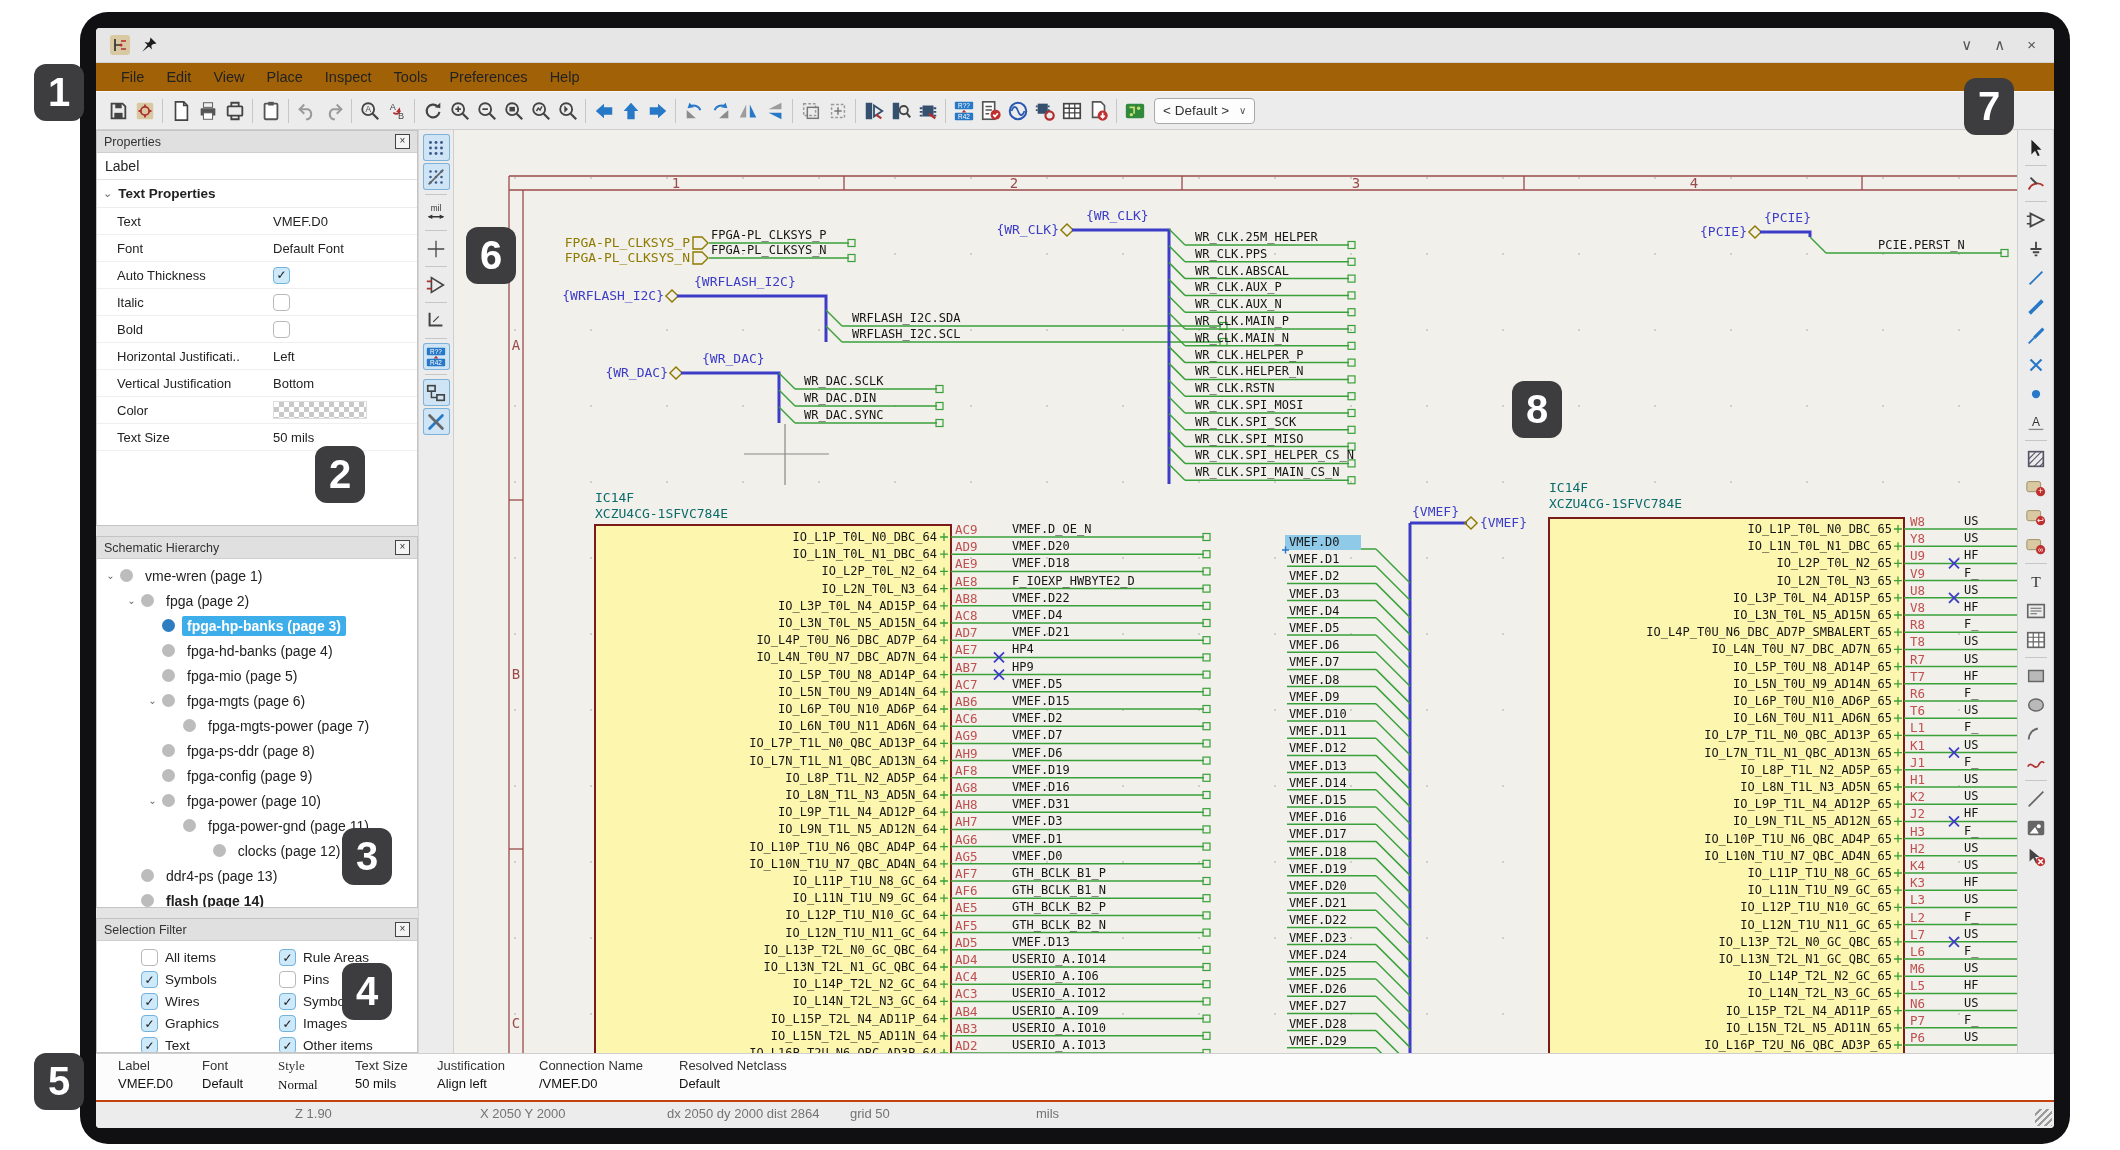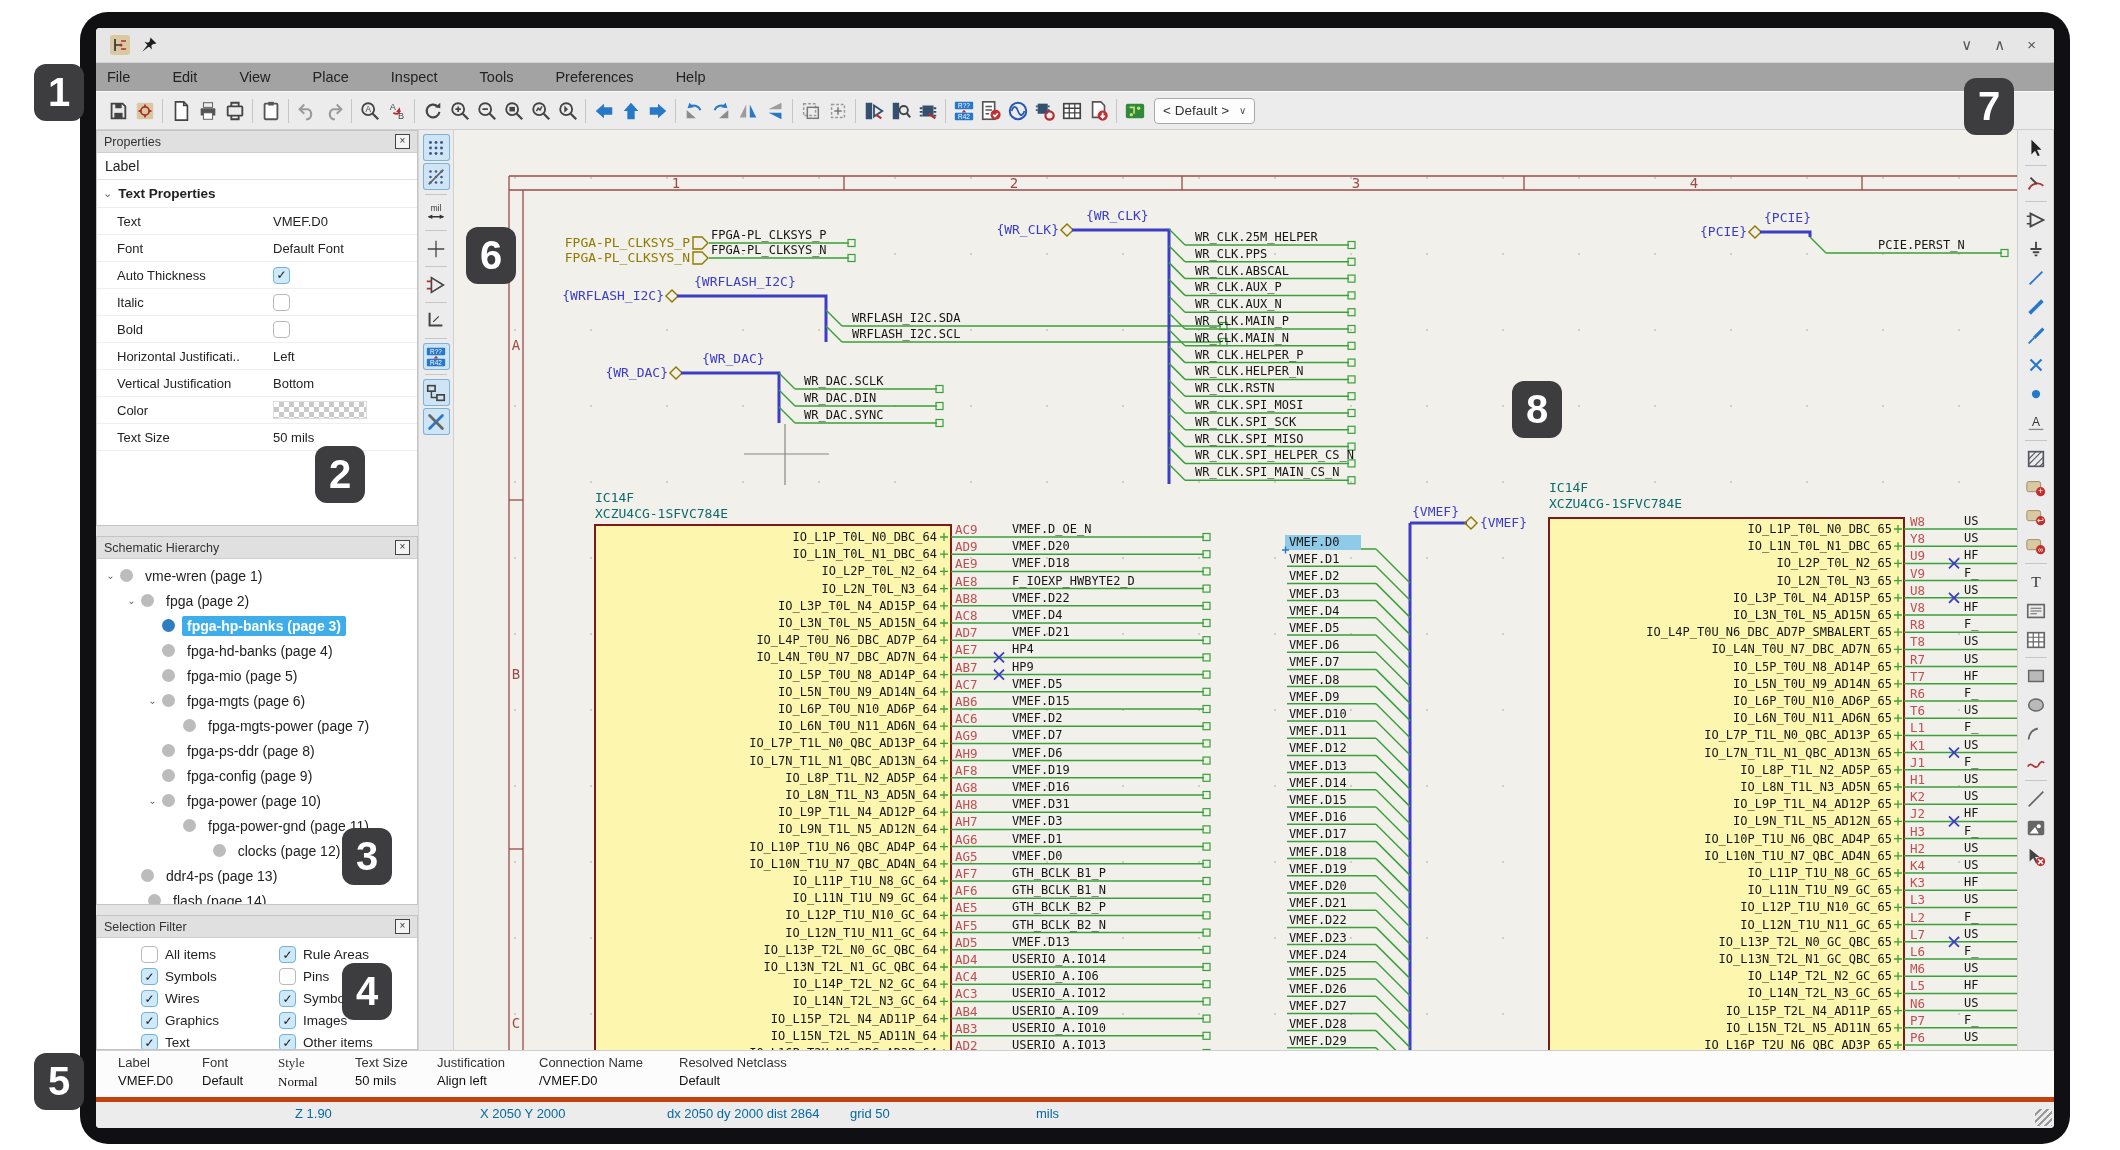--- a/index.html
+++ b/index.html
@@ -11,22 +11,22 @@
   
   .titlebar{height:34px;background:#e6e6e6;display:flex;align-items:center;position:relative;
     border-bottom:1px solid #d2d2d2;flex:0 0 auto;}
   .titlebar .appicon{width:24px;height:24px;margin-left:12px;}
   .titlebar .pinicon{width:18px;height:18px;margin-left:8px;}
   .title-text{position:absolute;left:0;right:0;text-align:center;font-size:15px;color:#3a3a3a;}
   .win-controls{margin-left:auto;display:flex;gap:22px;padding-right:18px;color:#555;
     font-size:15px;z-index:2;}
   .win-controls span{cursor:default;}
   
-  .menubar{height:28px;display:flex;align-items:center;gap:20px;padding-left:0;
-    background:#a3a3a3;flex:0 0 auto;font-size:14.5px;color:#222;}
+  .menubar{height:28px;display:flex;align-items:center;gap:0;padding-left:14px;
+    background:#a16207;flex:0 0 auto;font-size:14.5px;color:#222;}
   .menu-item{padding:3px 11px;border-radius:3px;}
   
   .toolbar{height:37px;display:flex;align-items:center;background:#ececec;
     border-top:1px solid #f8f8f8;border-bottom:1px solid #cfcfcf;padding-left:8px;flex:0 0 auto;}
   .icon24{width:27px;height:27px;display:flex;align-items:center;justify-content:center;
     border-radius:3px;flex:0 0 auto;}
   .icon24 svg{width:22px;height:22px;}
   .icon24.active{background:#cfe5f6;box-shadow:inset 0 0 0 1px #7fb2d9;}
   .tb-sep{width:1px;height:24px;background:#c6c6c6;margin:0 4px;flex:0 0 auto;}
   .variant-box{margin-left:6px;height:24px;background:#fdfdfd;border:1px solid #a9a9a9;
@@ -75,22 +75,22 @@
   .canvas{flex:1;position:relative;background:#f1f0ea;overflow:hidden;
     background-image:radial-gradient(#cfcec7 1px,transparent 1.3px);
     background-size:76px 76px;background-position:23px 10px;}
   .canvas svg{position:absolute;left:0;top:0;}
   
   .fieldsbar{height:46px;background:#fcfcfc;border-top:1px solid #cfcfcf;display:flex;
     padding-left:22px;flex:0 0 auto;}
   .sfield{display:flex;flex-direction:column;padding-top:4px;flex:0 0 auto;}
   .sfield .fl{font-size:13px;color:#333;}
   .sfield .fv{font-size:13px;color:#111;margin-top:3px;}
-  .bottombar{height:26px;background:#ececec;border-top:5px solid #c2410c;position:relative;
-    flex:0 0 auto;font-size:13px;color:#0369a1;}
+  .bottombar{height:26px;background:#ececec;border-top:2px solid #c2410c;position:relative;
+    flex:0 0 auto;font-size:13px;color:#737373;}
   .bottombar span{position:absolute;top:4px;}
   .grip{position:absolute;right:2px;bottom:2px;width:17px;height:17px;
     background:repeating-linear-gradient(135deg,transparent 0 3px,#9a9a9a 3px 5px);}
   .badge{position:absolute;width:50px;height:57px;background:#3d3d40;border-radius:12px;
     color:#fff;font-weight:bold;font-size:40px;display:flex;align-items:center;justify-content:center;
     z-index:60;font-family:"Liberation Sans",sans-serif;}
 </style>
 </head>
 <body>
 
@@ -507,21 +507,21 @@
               <div class="trow" style="padding-left: 27px; justify-content: center;">
                 <span class="chev"></span>
                 <span class="dot"></span>
                 <span class="tlabel">clocks (page 12)</span>
               </div>
               <div class="trow" style="padding-left: 27px;">
                 <span class="chev"></span>
                 <span class="dot"></span>
                 <span class="tlabel">ddr4-ps (page 13)</span>
               </div>
-              <div class="trow" style="padding-left: 34px;">
+              <div class="trow" style="padding-left: 27px; font-weight: bold;">
                 <span class="chev"></span>
                 <span class="dot"></span>
                 <span class="tlabel">flash (page 14)</span>
               </div>
               <div class="trow" style="padding-left: 27px;">
                 <span class="chev"></span>
                 <span class="dot"></span>
                 <span class="tlabel">user_interface (page 20)</span>
               </div>
             </div>

